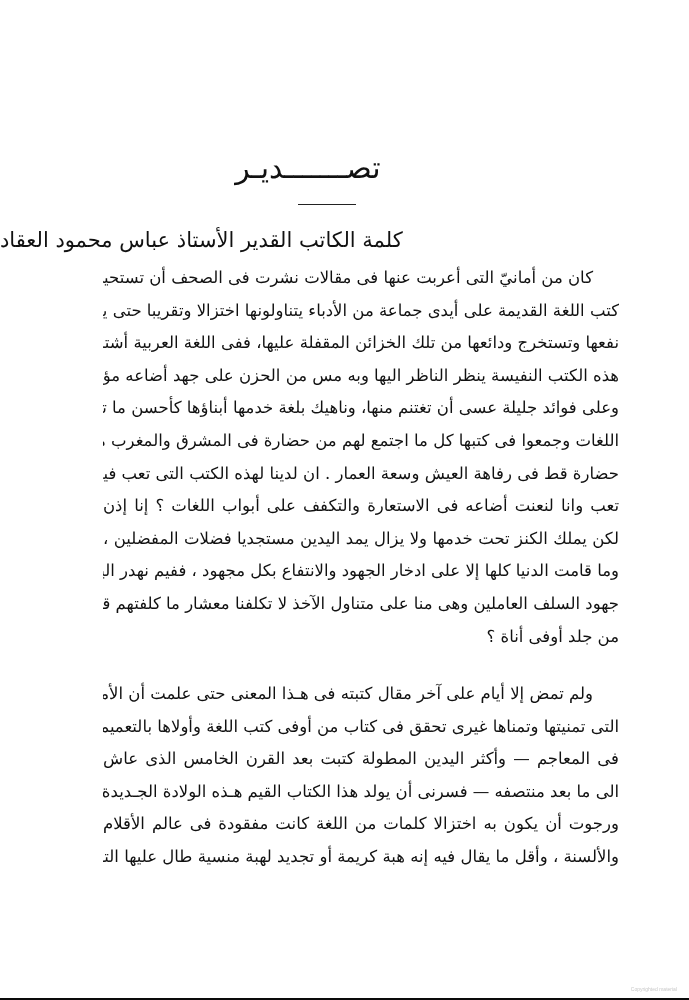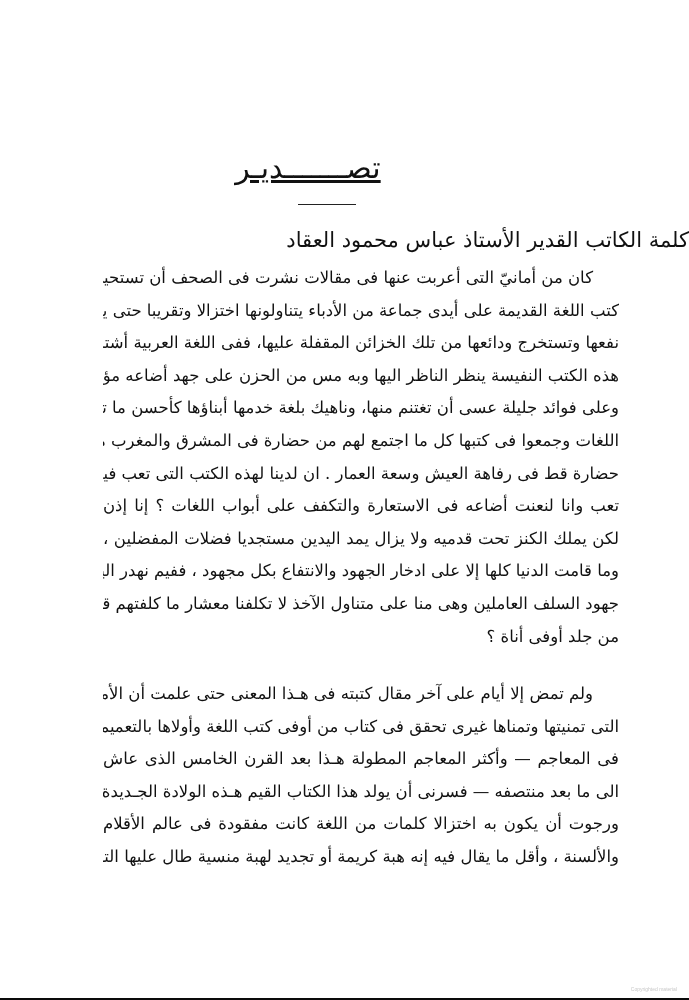--- a/index.html
+++ b/index.html
@@ -24,36 +24,35 @@
     }
     .title {
       position: absolute;
       top: 150px;
       left: 0;
       width: 616px;
       text-align: center;
       font-size: 30px;
       direction: rtl;
       letter-spacing: 2px;
-      text-decoration: underline;
     }
     .title-rule {
       position: absolute;
       top: 204px;
       left: 298px;
       width: 58px;
       height: 0;
       border-top: 1.5px solid #222;
     }
     .subtitle {
       position: absolute;
       top: 228px;
       left: 0;
       width: 689px;
-      text-align: right;
+      text-align: left;
       font-size: 21px;
       direction: rtl;
     }
     .para {
       position: absolute;
       left: 103px;
       width: 516px;
       direction: rtl;
       text-align: justify;
       font-size: 16.5px;
@@ -102,30 +101,30 @@
 
   <div class="para" id="para-1">
     <span class="line first">كان من أمانيّ التى أعربت عنها فى مقالات نشرت فى الصحف أن تستحيي</span>
     <span class="line">كتب اللغة القديمة على أيدى جماعة من الأدباء يتناولونها اختزالا وتقريبا حتى يعم</span>
     <span class="line">نفعها وتستخرج ودائعها من تلك الخزائن المقفلة عليها، ففى اللغة العربية أشتات من</span>
     <span class="line">هذه الكتب النفيسة ينظر الناظر اليها وبه مس من الحزن على جهد أضاعه مؤلفوها</span>
     <span class="line">وعلى فوائد جليلة عسى أن تغتنم منها، وناهيك بلغة خدمها أبناؤها كأحسن ما تخدم</span>
     <span class="line">اللغات وجمعوا فى كتبها كل ما اجتمع لهم من حضارة فى المشرق والمغرب ما فاقتها</span>
     <span class="line">حضارة قط فى رفاهة العيش وسعة العمار . ان لدينا لهذه الكتب التى تعب فيها من</span>
     <span class="line">تعب وانا لنعنت أضاعه فى الاستعارة والتكفف على أبواب اللغات ؟ إنا إذن</span>
-    <span class="line">لكن يملك الكنز تحت قدميه ولا يزال يمد اليدين مستجديا فضلات المفضلين ،</span>
+    <span class="line">لكن يملك الكنز تحت خدمها ولا يزال يمد اليدين مستجديا فضلات المفضلين ،</span>
     <span class="line">وما قامت الدنيا كلها إلا على ادخار الجهود والانتفاع بكل مجهود ، ففيم نهدر اليوم</span>
     <span class="line">جهود السلف العاملين وهى منا على متناول الآخذ لا تكلفنا معشار ما كلفتهم قبلنا</span>
     <span class="line last">من جلد أوفى أناة ؟</span>
   </div>
 
   <div class="para" id="para-2">
     <span class="line first">ولم تمض إلا أيام على آخر مقال كتبته فى هـذا المعنى حتى علمت أن الأمنية</span>
     <span class="line">التى تمنيتها وتمناها غيرى تحقق فى كتاب من أوفى كتب اللغة وأولاها بالتعميم :</span>
-    <span class="line">فى المعاجم — وأكثر المعاجم المطولة هـذا بعد القرن الخامس الذى عاش</span>
+    <span class="line">فى المعاجم — وأكثر اليدين المطولة كتبت بعد القرن الخامس الذى عاش</span>
     <span class="line">الى ما بعد منتصفه — فسرنى أن يولد هذا الكتاب القيم هـذه الولادة الجـديدة</span>
     <span class="line">ورجوت أن يكون به اختزالا كلمات من اللغة كانت مفقودة فى عالم الأقلام</span>
     <span class="line">والألسنة ، وأقل ما يقال فيه إنه هبة كريمة أو تجديد لهبة منسية طال عليها الترك</span>
   </div>
 
   <div class="watermark">Copyrighted material</div>
 </div>
 <div class="bottom-bar"></div>
 
 </body></html>

